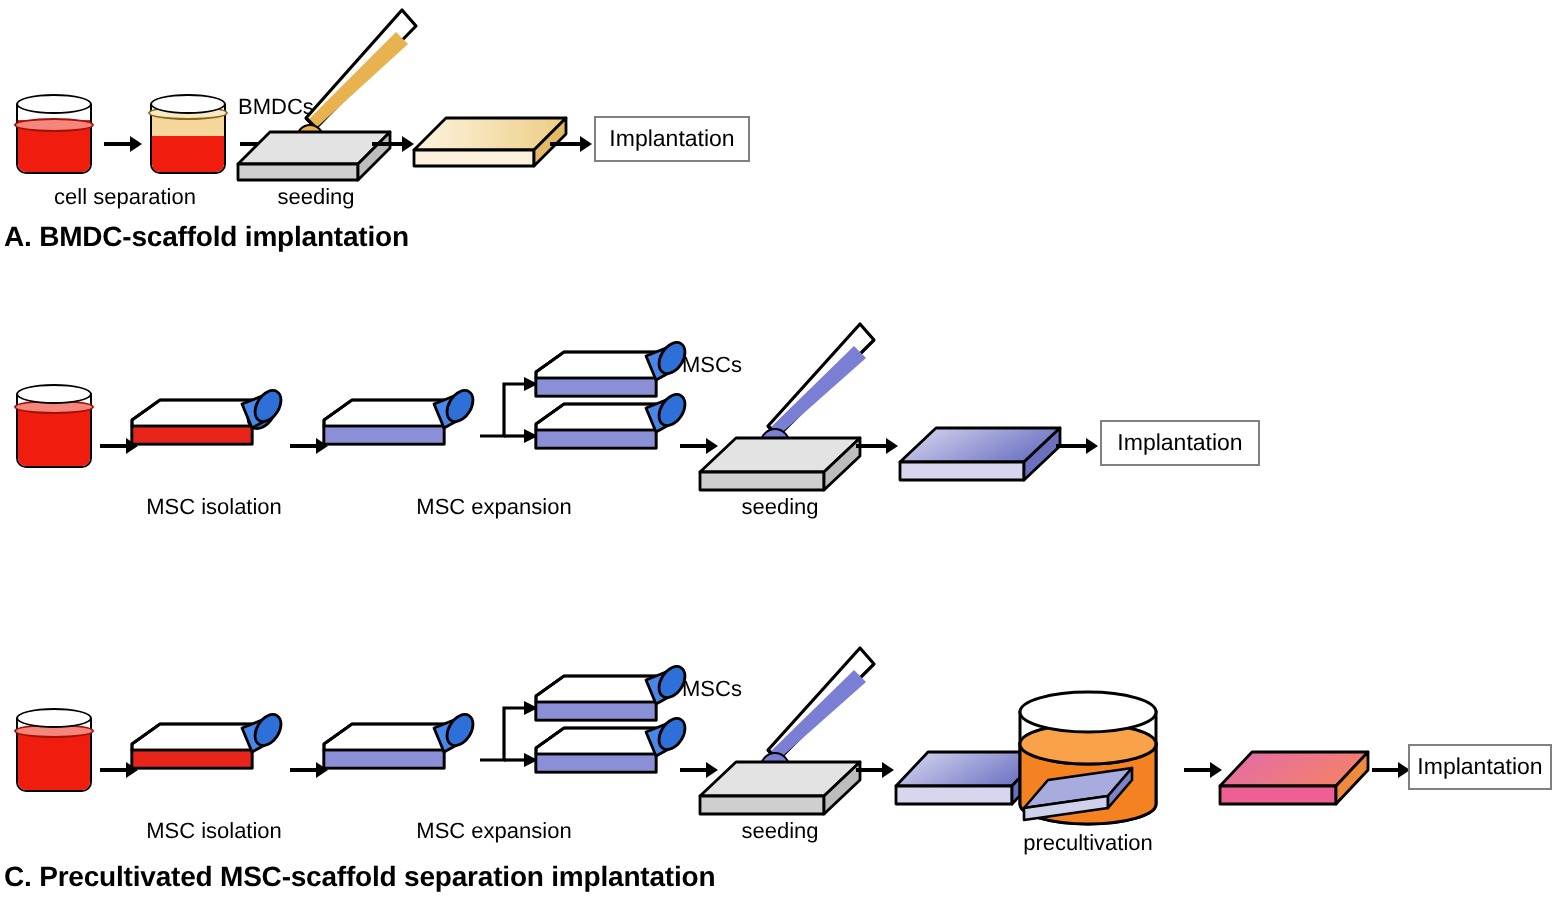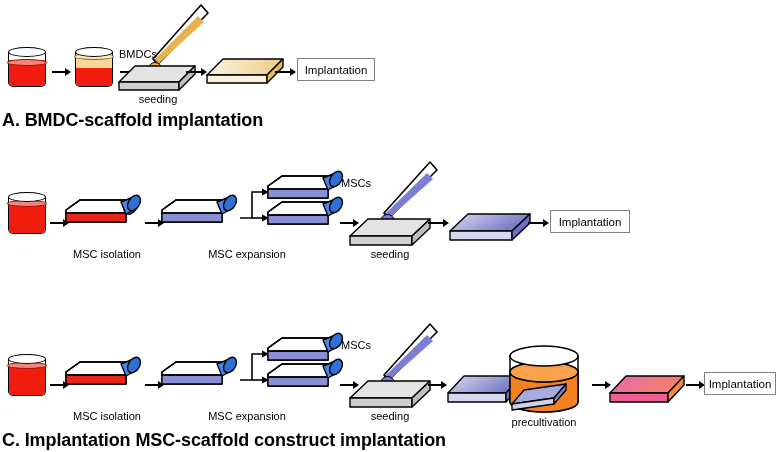--- a/index.html
+++ b/index.html
@@ -1,19 +1,19 @@
 <!DOCTYPE html>
 <html><head>
 <meta charset="utf-8">
 <style>
   html,body{margin:0;padding:0;background:#ffffff;}
   body{width:778px;height:452px;position:relative;overflow:hidden;
        font-family:"Liberation Sans",sans-serif;color:#000;}
   .panel{position:absolute;left:0;width:778px;}
-  .caption{position:absolute;font-size:18px;font-weight:bold;letter-spacing:-0.1px;color:#000;white-space:nowrap;}
+  .caption{position:absolute;font-size:14px;font-weight:bold;letter-spacing:-0.1px;color:#000;white-space:nowrap;}
   .steplabel{position:absolute;font-size:11px;color:#000;white-space:nowrap;text-align:center;}
   .pipelabel{position:absolute;font-size:11px;color:#000;white-space:nowrap;}
 
   
   .arrow{position:absolute;height:10px;}
   .arrow .shaft{position:absolute;left:0;top:4px;height:1.6px;background:#000;}
   .arrow .head{position:absolute;top:0.5px;width:0;height:0;
      border-top:4.5px solid transparent;border-bottom:4.5px solid transparent;border-left:6px solid #000;}
 
   
@@ -69,20 +69,21 @@
 
   <div class="beaker" style="left:75px;top:47px;width:38px;height:40px;">
     <div class="bk-body">
       <div class="bk-fill" style="height:18px;background:#f01c0d;"></div>
       <div class="bk-fill" style="height:30px;background:#f5d79b;bottom:18px;height:12px;"></div>
     </div>
     <div class="bk-liqtop" style="top:6px;background:#faeac4;border-color:#8a6a20;"></div>
     <div class="bk-rim"></div>
   </div>
 
+  <div class="steplabel" style="left:0px;top:93px;width:125px;">cell separation</div>
 
   <div class="arrow" style="left:120px;top:67px;width:19px;">
     <div class="shaft" style="width:13px;"></div>
       <div class="head" style="left:13px;"></div>
   </div>
 
   <div class="pipette" style="left:140px;top:2px;width:70px;height:70px;">
     <svg width="70" height="70" viewBox="0 0 70 70">
       <polygon points="61,3 68,11 18,62 13,57" fill="#ffffff" stroke="#000" stroke-width="1.6" stroke-linejoin="round"></polygon>
       <polygon points="58,14 64,20 18,62 14,58" fill="#e8b24e" stroke="none"></polygon>
@@ -415,14 +416,14 @@
     </svg>
   </div>
 
   <div class="arrow" style="left:686px;top:58px;width:20px;">
     <div class="shaft" style="width:13px;"></div>
       <div class="head" style="left:13px;"></div>
   </div>
 
   <div class="implbox" style="left:704px;top:50px;width:72px;height:23px;">Implantation</div>
 
-  <div class="caption" style="left:2px;top:108px;">C. Implantation MSC-scaffold construct implantation</div>
+  <div class="caption" style="left:2px;top:108px;">C. Precultivated MSC-scaffold separation implantation</div>
 </div>
 
 </body></html>

